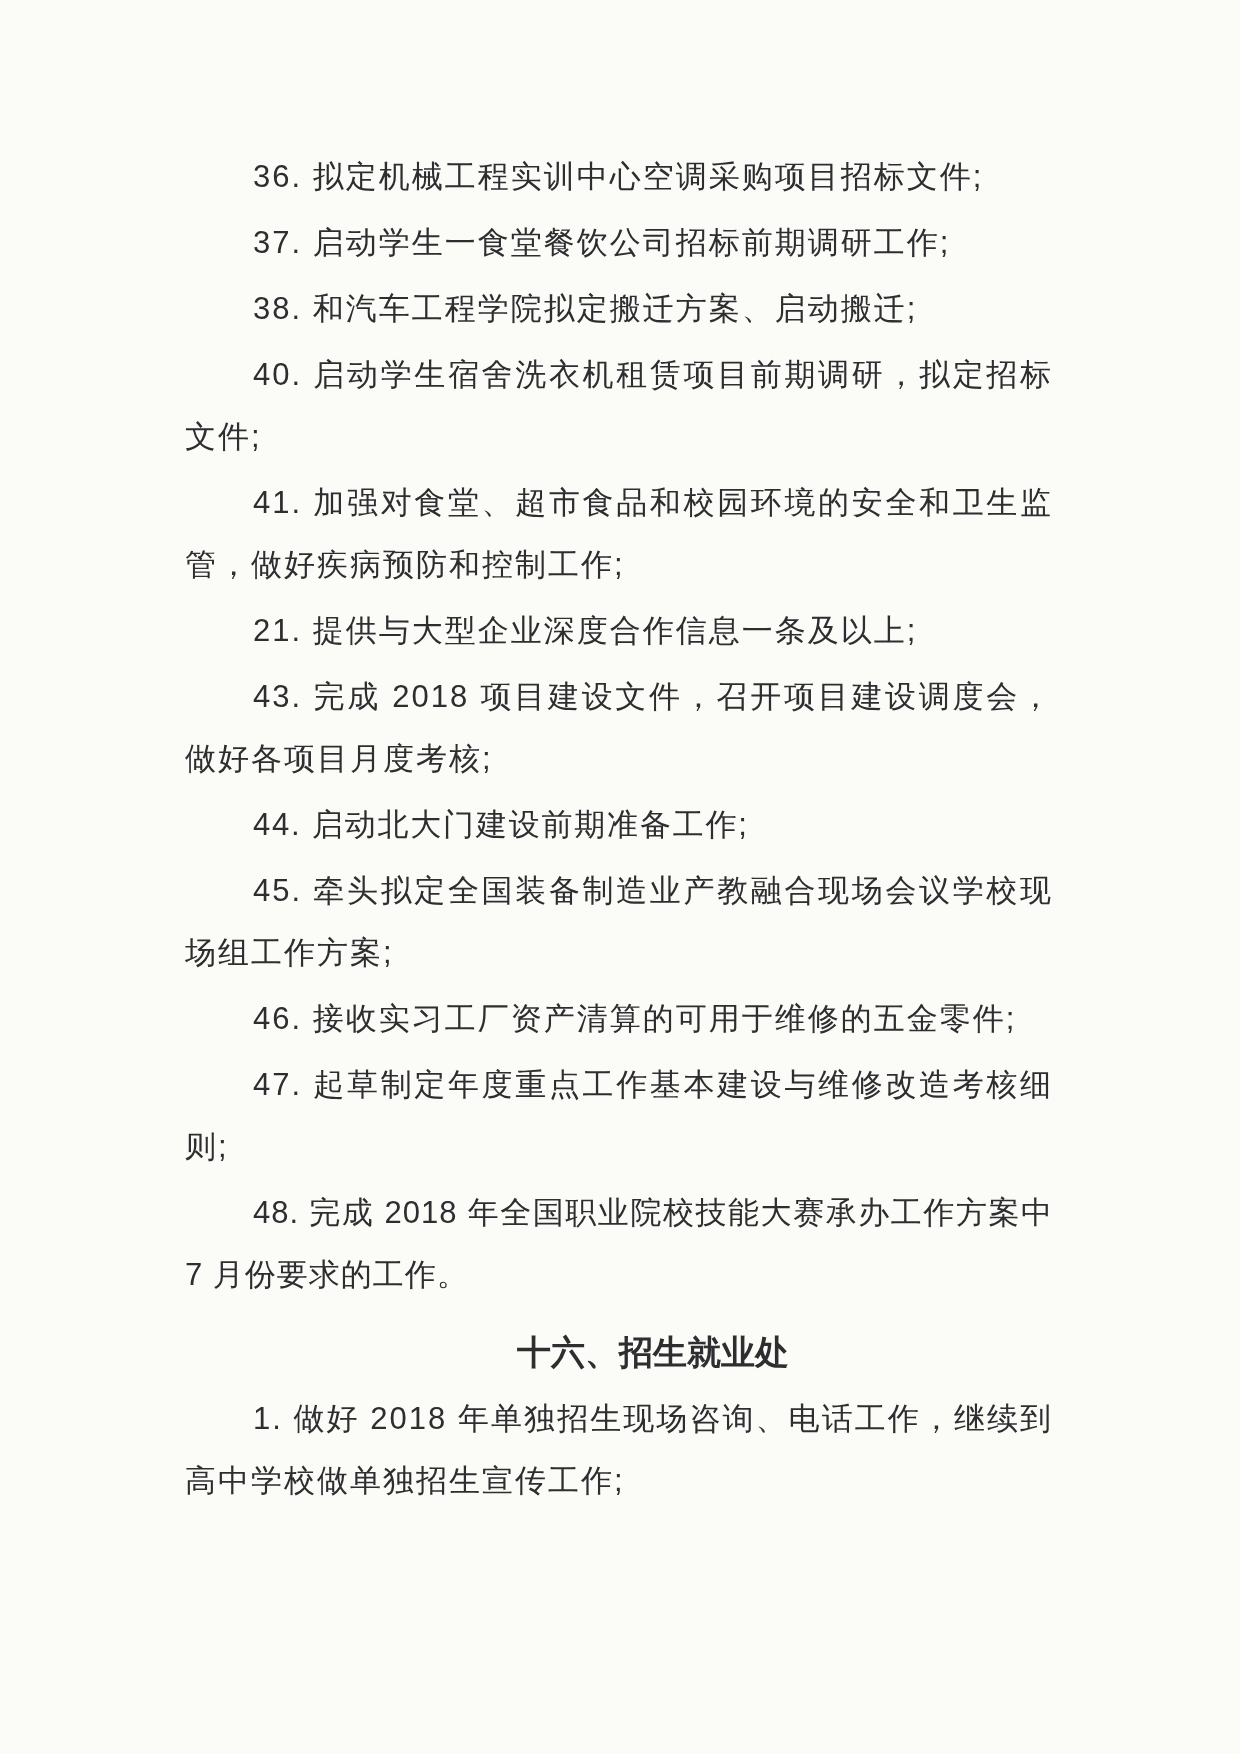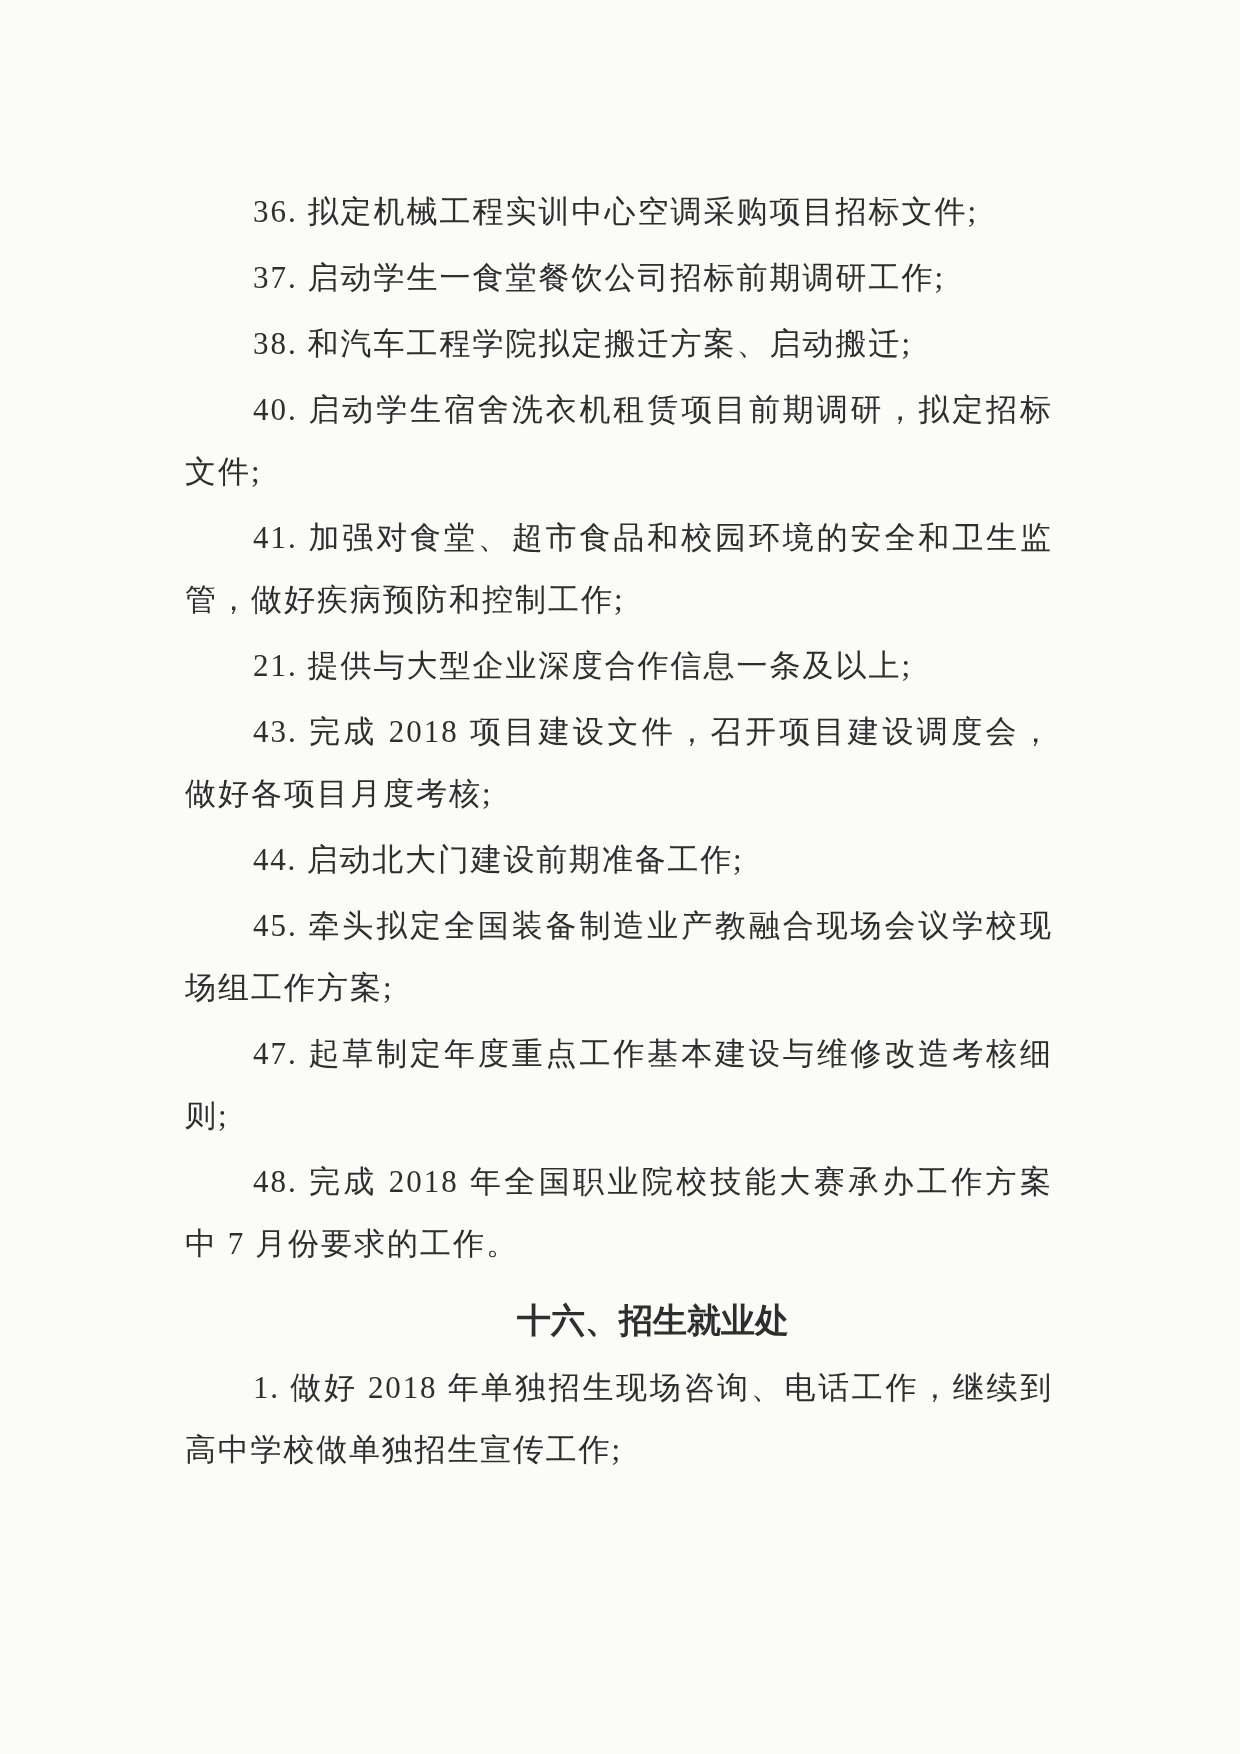--- a/index.html
+++ b/index.html
@@ -6,23 +6,22 @@
     margin: 0;
     padding: 0;
     background: #fbfbf8;
   }
   .page {
     position: relative;
     width: 1240px;
     height: 1558px;
     background: #fbfbf8;
     overflow: hidden;
-    font-family: Liberation Serif, serif;
+    font-family: Liberation Sans, sans-serif;
     color: #2e2e31;
-    margin-top: 35px;
   }
   .content {
     position: absolute;
     left: 185px;
     top: 146px;
     width: 868px;
   }
   .content p {
     margin: 0 0 4px 0;
     font-size: 31px;
@@ -66,19 +65,20 @@
   <div class="content" id="content">
       <p class="para">36. 拟定机械工程实训中心空调采购项目招标文件;</p>
       <p class="para">37. 启动学生一食堂餐饮公司招标前期调研工作;</p>
       <p class="para">38. 和汽车工程学院拟定搬迁方案、启动搬迁;</p>
       <p class="para">40. 启动学生宿舍洗衣机租赁项目前期调研，拟定招标文件;</p>
       <p class="para">41. 加强对食堂、超市食品和校园环境的安全和卫生监管，做好疾病预防和控制工作;</p>
       <p class="para">21. 提供与大型企业深度合作信息一条及以上;</p>
       <p class="para">43. 完成 2018 项目建设文件，召开项目建设调度会，做好各项目月度考核;</p>
       <p class="para">44. 启动北大门建设前期准备工作;</p>
       <p class="para">45. 牵头拟定全国装备制造业产教融合现场会议学校现场组工作方案;</p>
+      <p class="para">46. 接收实习工厂资产清算的可用于维修的五金零件;</p>
       <p class="para">47. 起草制定年度重点工作基本建设与维修改造考核细则;</p>
       <p class="para">48. 完成 2018 年全国职业院校技能大赛承办工作方案中 7 月份要求的工作。</p>
       <p class="heading">十六、招生就业处</p>
       <p class="para">1. 做好 2018 年单独招生现场咨询、电话工作，继续到高中学校做单独招生宣传工作;</p>
     </div>
   <div class="page-number">17</div>
 </div>
 
 </body></html>

